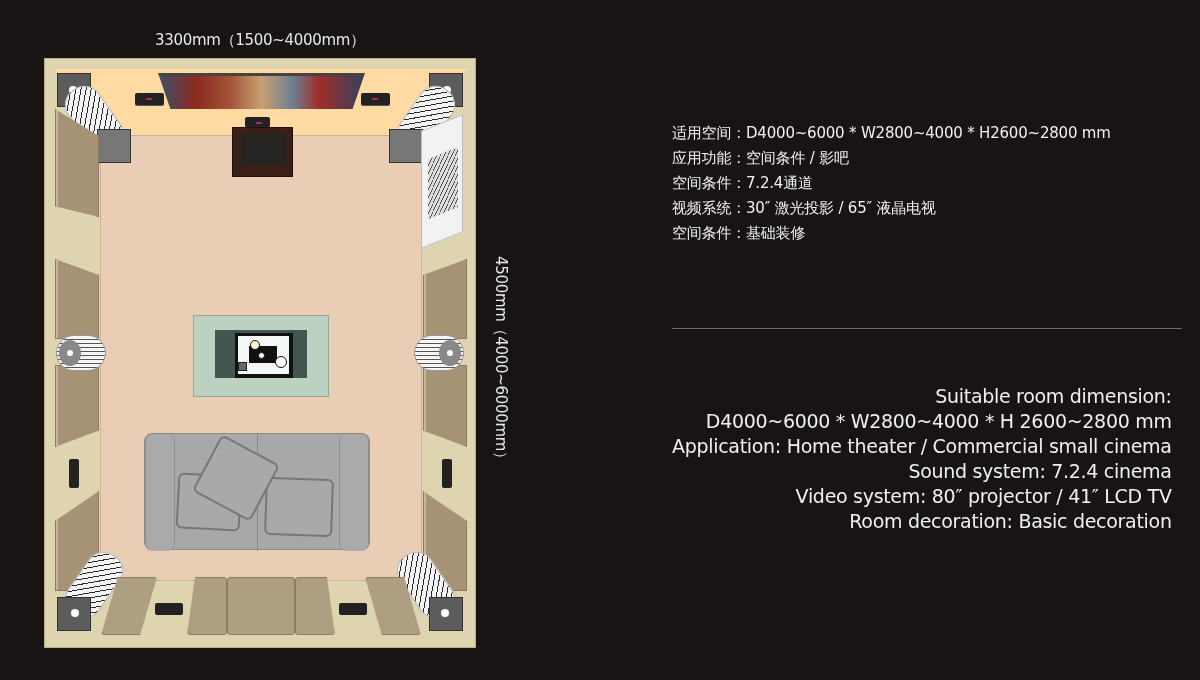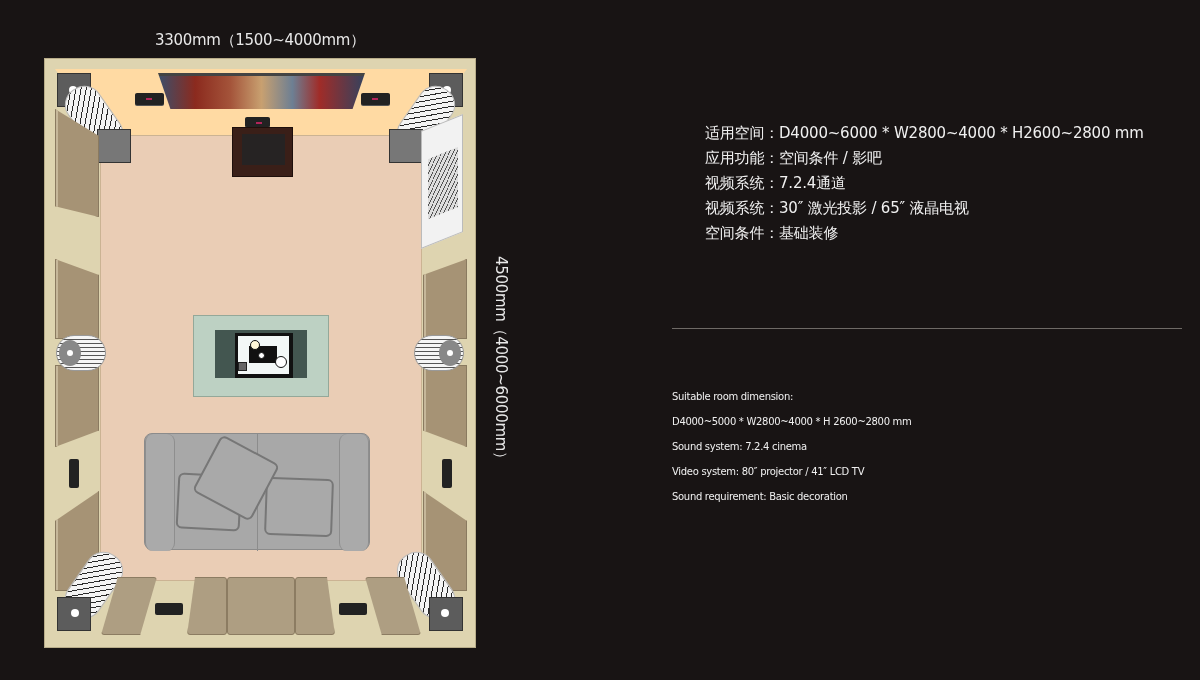--- a/index.html
+++ b/index.html
@@ -56,22 +56,22 @@
     .sofa { position: absolute; left: 99px; top: 374px; width: 226px; height: 117px; background: #a8a8a8; border: 1px solid #8b8b8b; border-radius: 8px; }
     .sofa .arm { position: absolute; top: 0; width: 30px; height: 117px; background: #aaa; border-right: 1px solid #8e8e8e; border-left: 1px solid #8e8e8e; border-radius: 8px; }
     .sofa .seat-split { position: absolute; left: 112px; top: 0; width: 1px; height: 117px; background: #8c8c8c; }
     .pillow { position: absolute; width: 58px; height: 56px; background: #a9a9a9; border: 2px solid #777; border-radius: 6px; }
 
     
     .cushion { position: absolute; background: #ae9e82; border: 1px solid #8c7c62; border-radius: 3px; }
     .sub { position: absolute; width: 28px; height: 12px; background: #222; border-radius: 2px; }
 
     
-    .info-cn { position: absolute; left: 672px; top: 121px; font-size: 15px; line-height: 25px; color: #f0f0f0; letter-spacing: -0.2px; margin-left: 33px; }
-    .info-en { position: absolute; left: 672px; top: 384px; font-size: 10px; line-height: 25px; color: #f0f0f0; letter-spacing: -0.3px; }
+    .info-cn { position: absolute; left: 672px; top: 121px; font-size: 15px; line-height: 25px; color: #f0f0f0; letter-spacing: -0.2px; }
+    .info-en { position: absolute; left: 672px; top: 384px; font-size: 19px; line-height: 25px; color: #f0f0f0; letter-spacing: -0.3px; text-align: right; }
     .divider { position: absolute; left: 672px; top: 328px; width: 510px; height: 1px; background: #6e6a66; }
   </style>
 </head>
 <body>
 
 <div class="dim-top">3300mm（1500~4000mm）</div>
 <div class="dim-side">4500mm（4000~6000mm）</div>
 
 <div class="room">
   <div class="wall-front"></div>
@@ -160,26 +160,27 @@
   <div class="cushion" style="left:250px; top:518px; width:40px; height:58px; clip-path: polygon(0 0, 80% 0, 100% 100%, 0 100%);"></div>
   <div class="cushion" style="left:320px; top:518px; width:56px; height:58px; clip-path: polygon(0 0, 70% 0, 100% 100%, 30% 100%);"></div>
 
   <div class="sub" style="left:110px; top:544px;"></div>
   <div class="sub" style="left:294px; top:544px;"></div>
 </div>
 
 <div class="info-cn">
   <div>适用空间：D4000~6000 * W2800~4000 * H2600~2800 mm</div>
   <div>应用功能：空间条件 / 影吧</div>
-  <div>视频系统：7.2.4通道</div>
+  <div>空间条件：7.2.4通道</div>
   <div>视频系统：30″ 激光投影 / 65″ 液晶电视</div>
   <div>空间条件：基础装修</div>
 </div>
 
 <div class="divider"></div>
 
 <div class="info-en">
   <div>Suitable room dimension:</div>
-  <div>D4000~5000 * W2800~4000 * H 2600~2800 mm</div>
+  <div>D4000~6000 * W2800~4000 * H 2600~2800 mm</div>
+  <div>Application: Home theater / Commercial small cinema</div>
   <div>Sound system: 7.2.4 cinema</div>
   <div>Video system: 80″ projector / 41″ LCD TV</div>
-  <div>Sound requirement: Basic decoration</div>
+  <div>Room decoration: Basic decoration</div>
 </div>
 
 </body></html>

